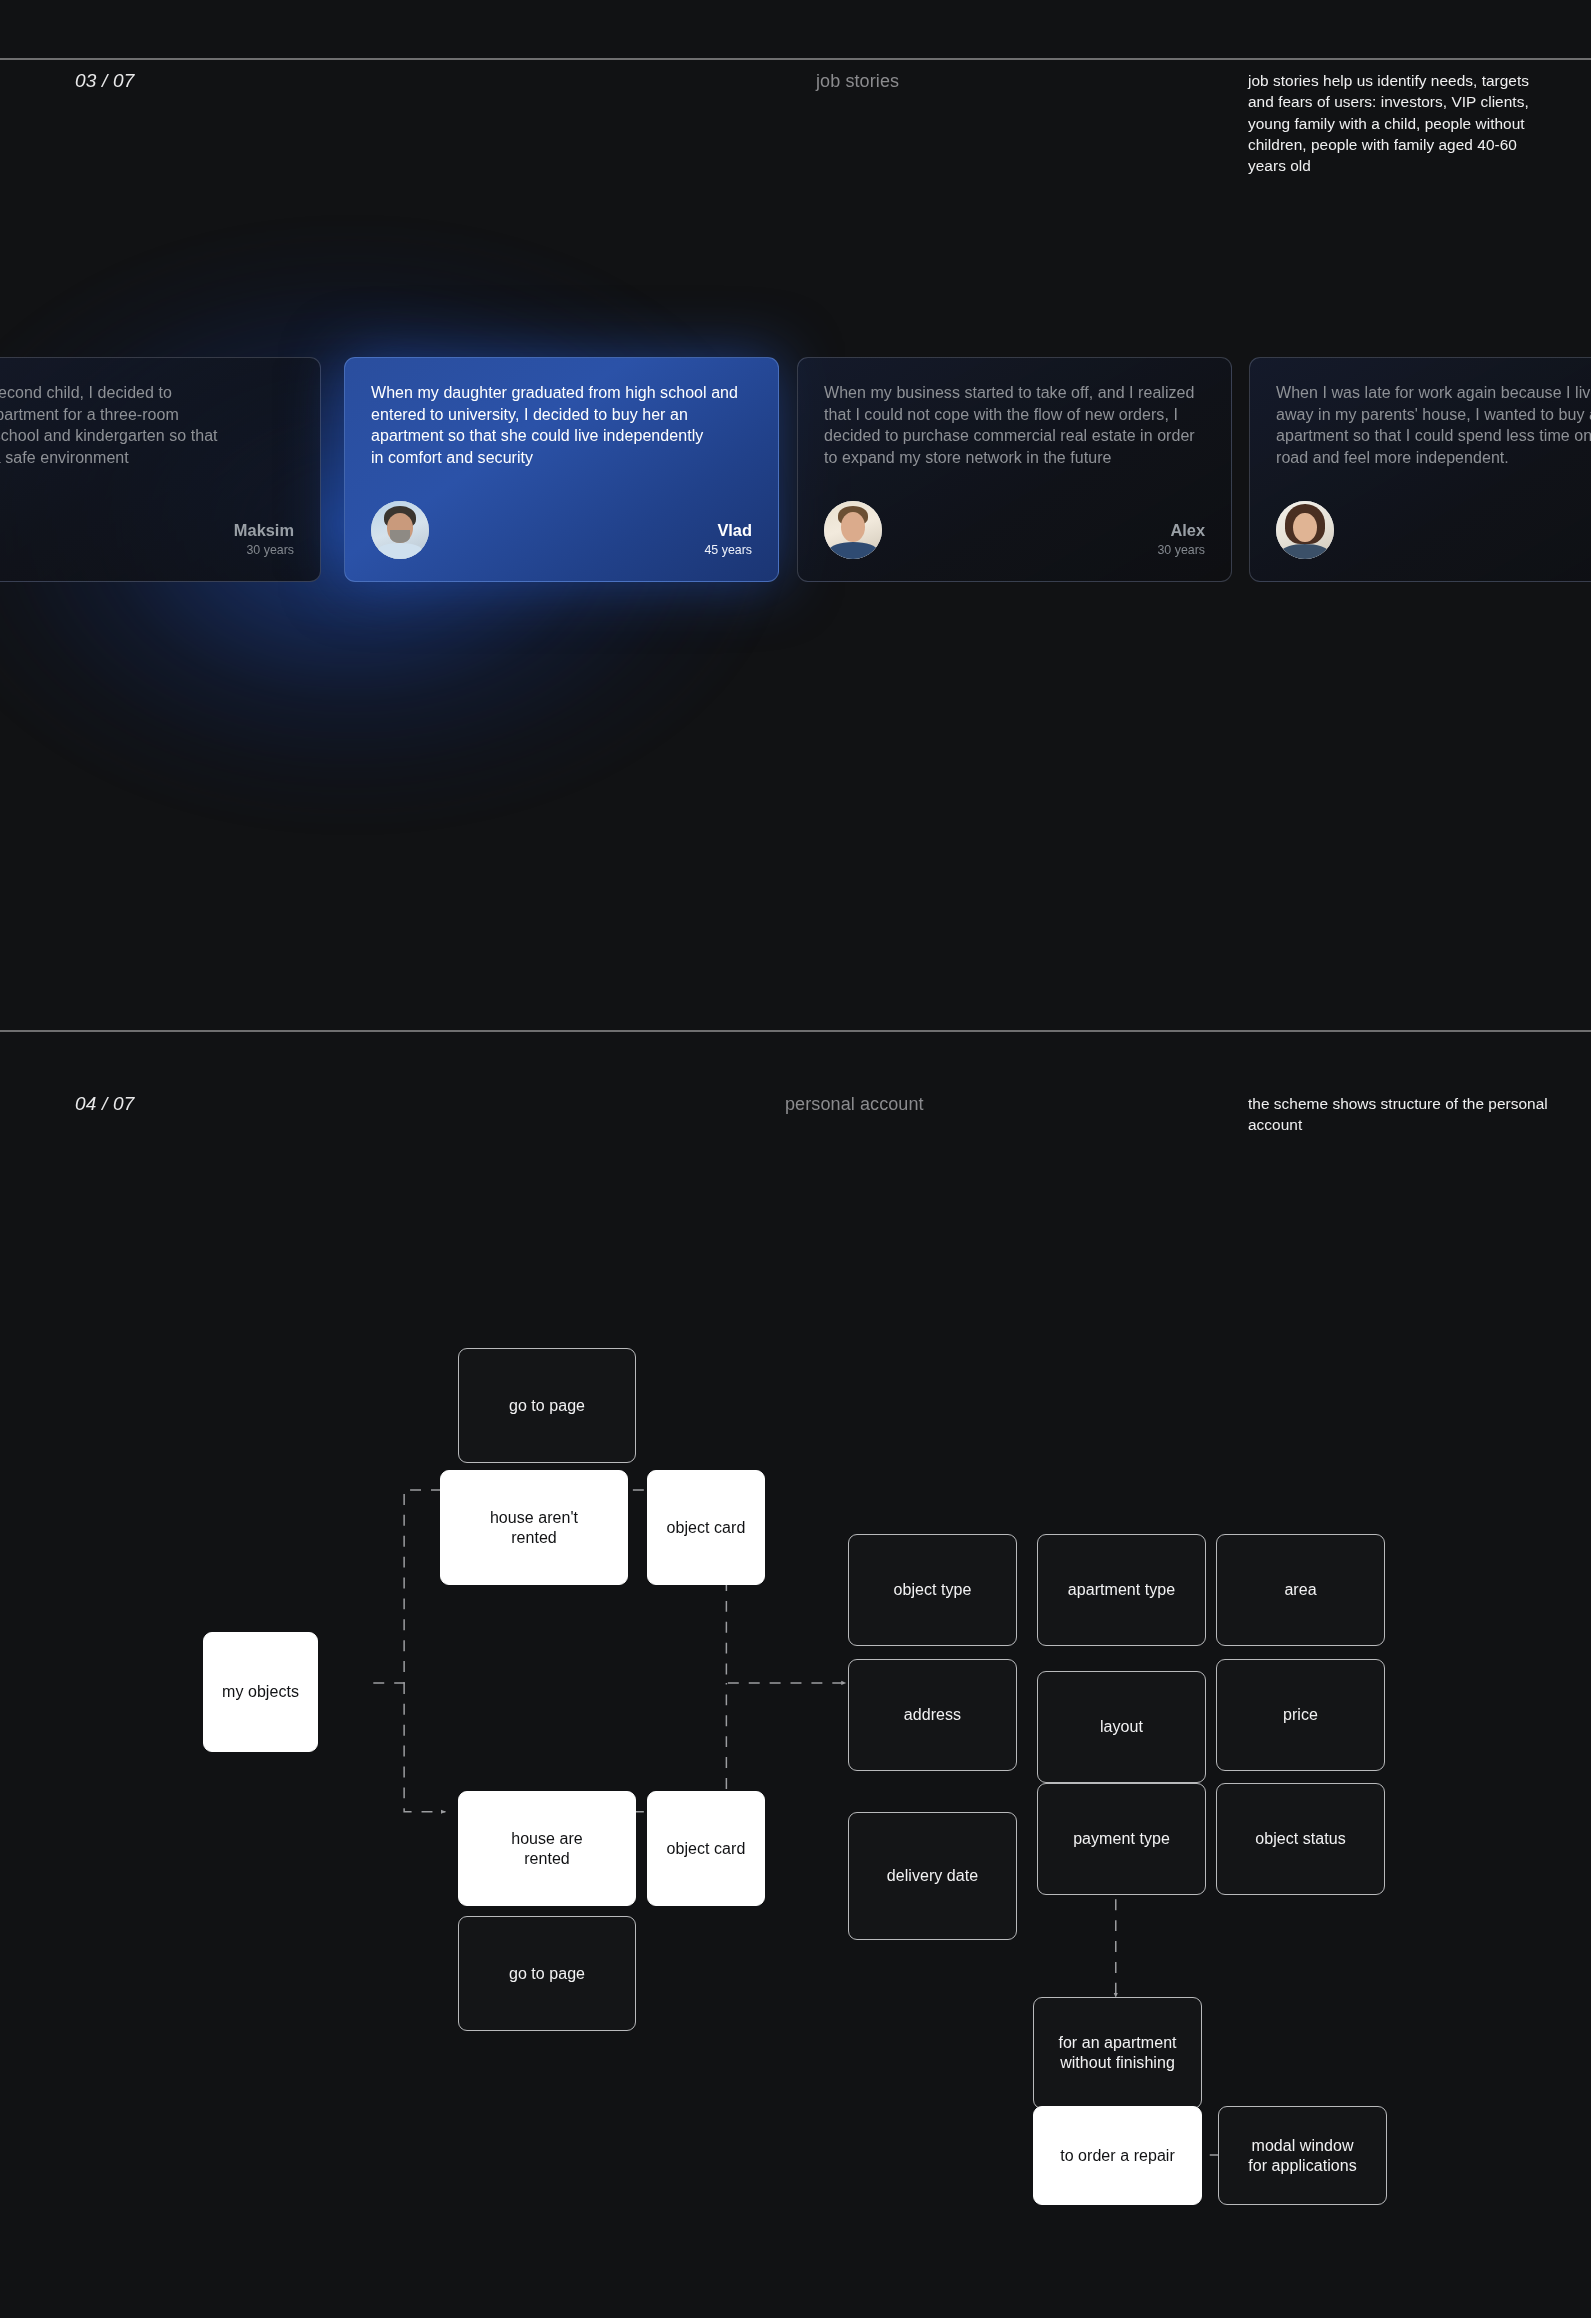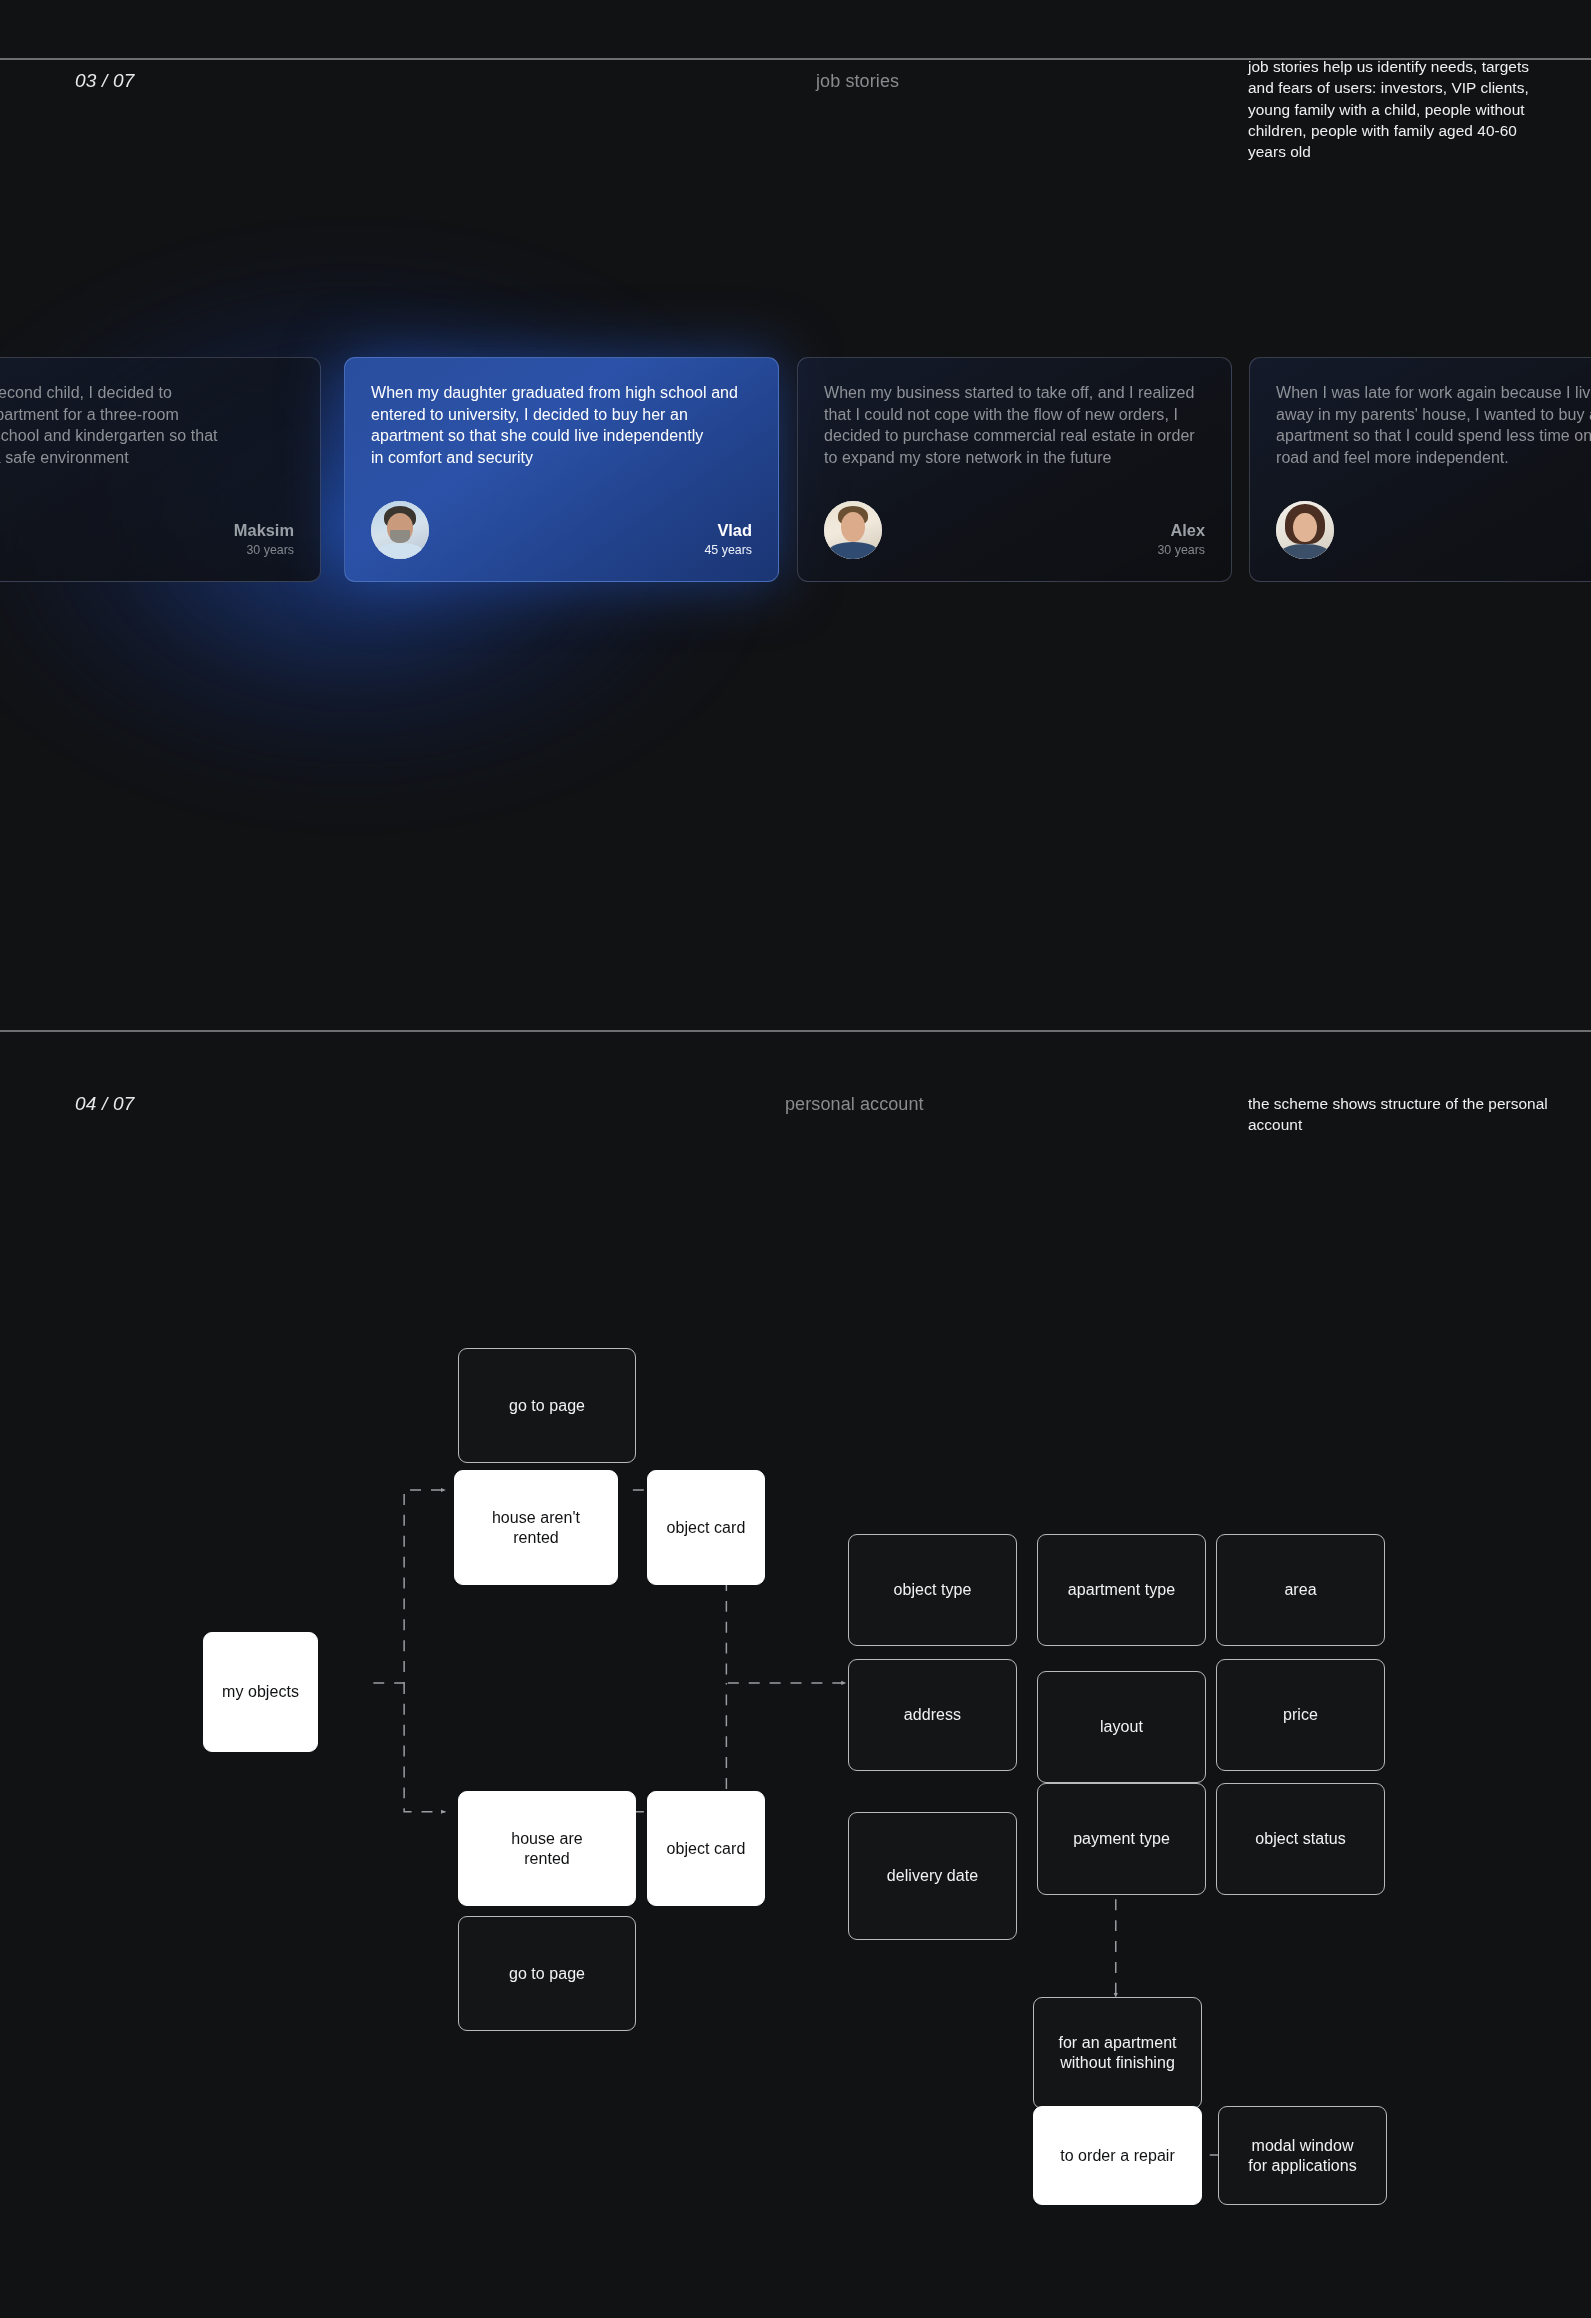--- a/index.html
+++ b/index.html
@@ -99,21 +99,21 @@
 </head>
 <body>
 
 <div class="section" id="sec03">
 
   <div class="rule" style="top:58px;"></div>
   <div class="glow"></div>
 
   <div class="hdr-index" style="left:75px;top:70px;">03 / 07</div>
   <div class="hdr-center" style="left:816px;top:71px;">job stories</div>
-  <div class="hdr-note" style="left:1248px;top:56px;">job stories help us identify needs, targets and fears of users: investors, VIP clients, young family with a child, people without children, people with family aged 40-60 years old</div>
+  <div class="hdr-note" style="left:1248px;top:70px;">job stories help us identify needs, targets and fears of users: investors, VIP clients, young family with a child, people without children, people with family aged 40-60 years old</div>
 
   <div class="cards">
 
     <div class="card dim" style="left:-114px;">
       <div class="quote">fe had her second child, I decided to
 one-room apartment for a three-room
 next to the school and kindergarten so that
 grow up in a safe environment</div>
       <div class="foot">
 
@@ -225,21 +225,21 @@
         <path d="M1090,1000 L1090,1047"></path>
 
         <path d="M1090,1697 L1090,1745"></path>
 
         <path d="M2243,2115 L2243,2163"></path>
       </g>
     </svg>
 
     <div class="node outline" style="left:458px;top:318px;width:178px;height:115px;">go to page</div>
 
-    <div class="node fill" style="left:454px;top:440px;width:164px;height:115px;">house aren't
+    <div class="node fill" style="left:440px;top:440px;width:188px;height:115px;">house aren't
 rented</div>
 
     <div class="node fill" style="left:647px;top:440px;width:118px;height:115px;">object card</div>
 
     <div class="node fill" style="left:203px;top:602px;width:115px;height:120px;">my objects</div>
 
     <div class="node fill" style="left:458px;top:761px;width:178px;height:115px;">house are
 rented</div>
 
     <div class="node fill" style="left:647px;top:761px;width:118px;height:115px;">object card</div>

